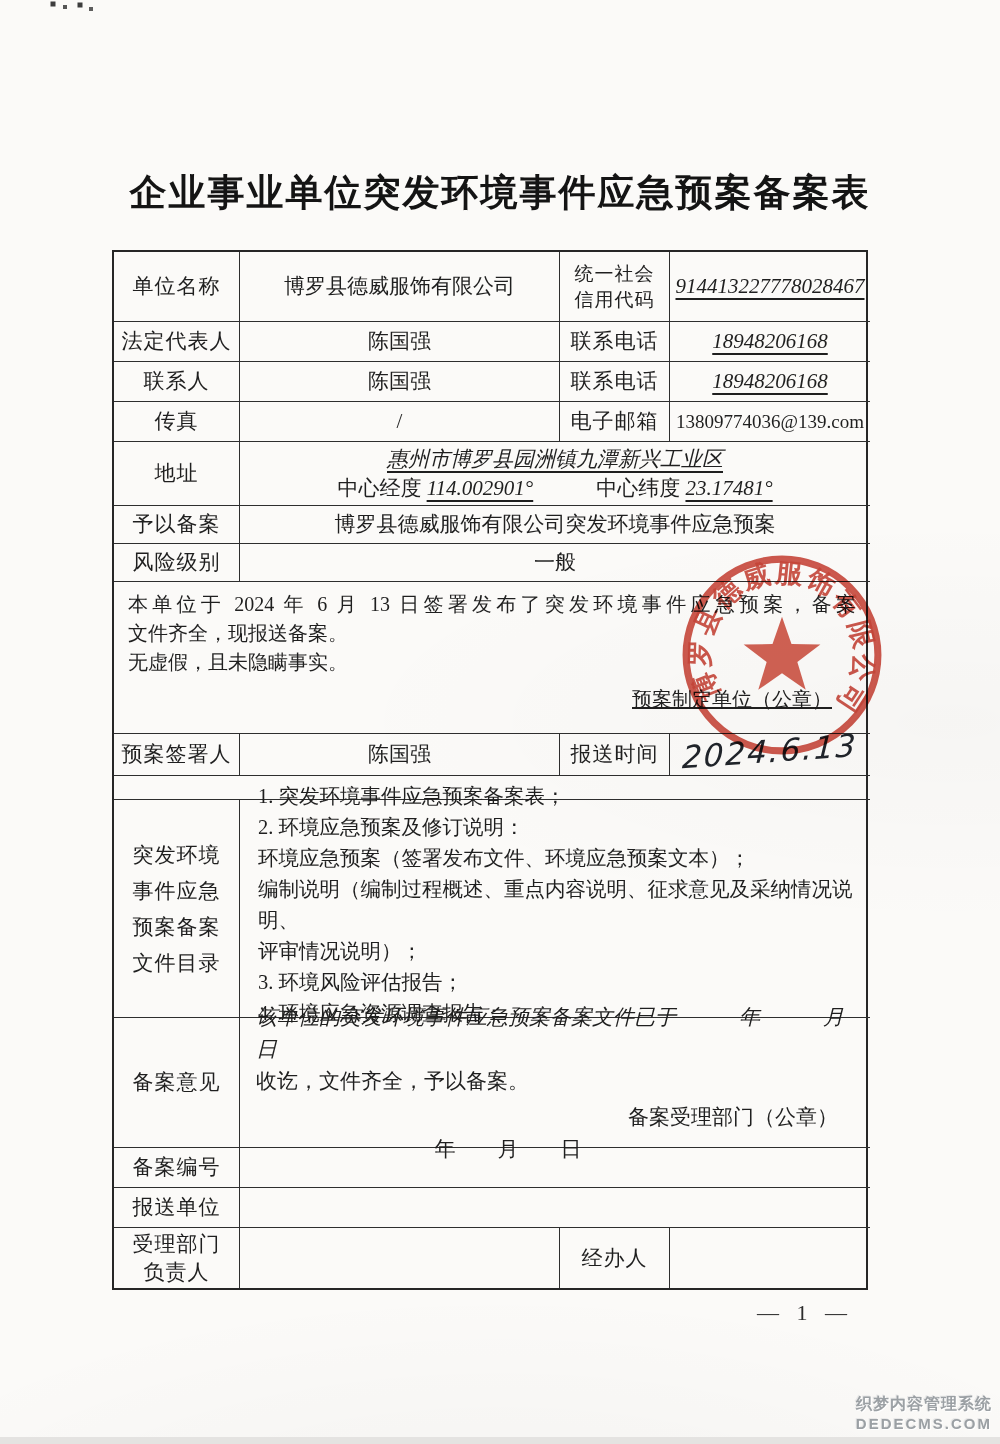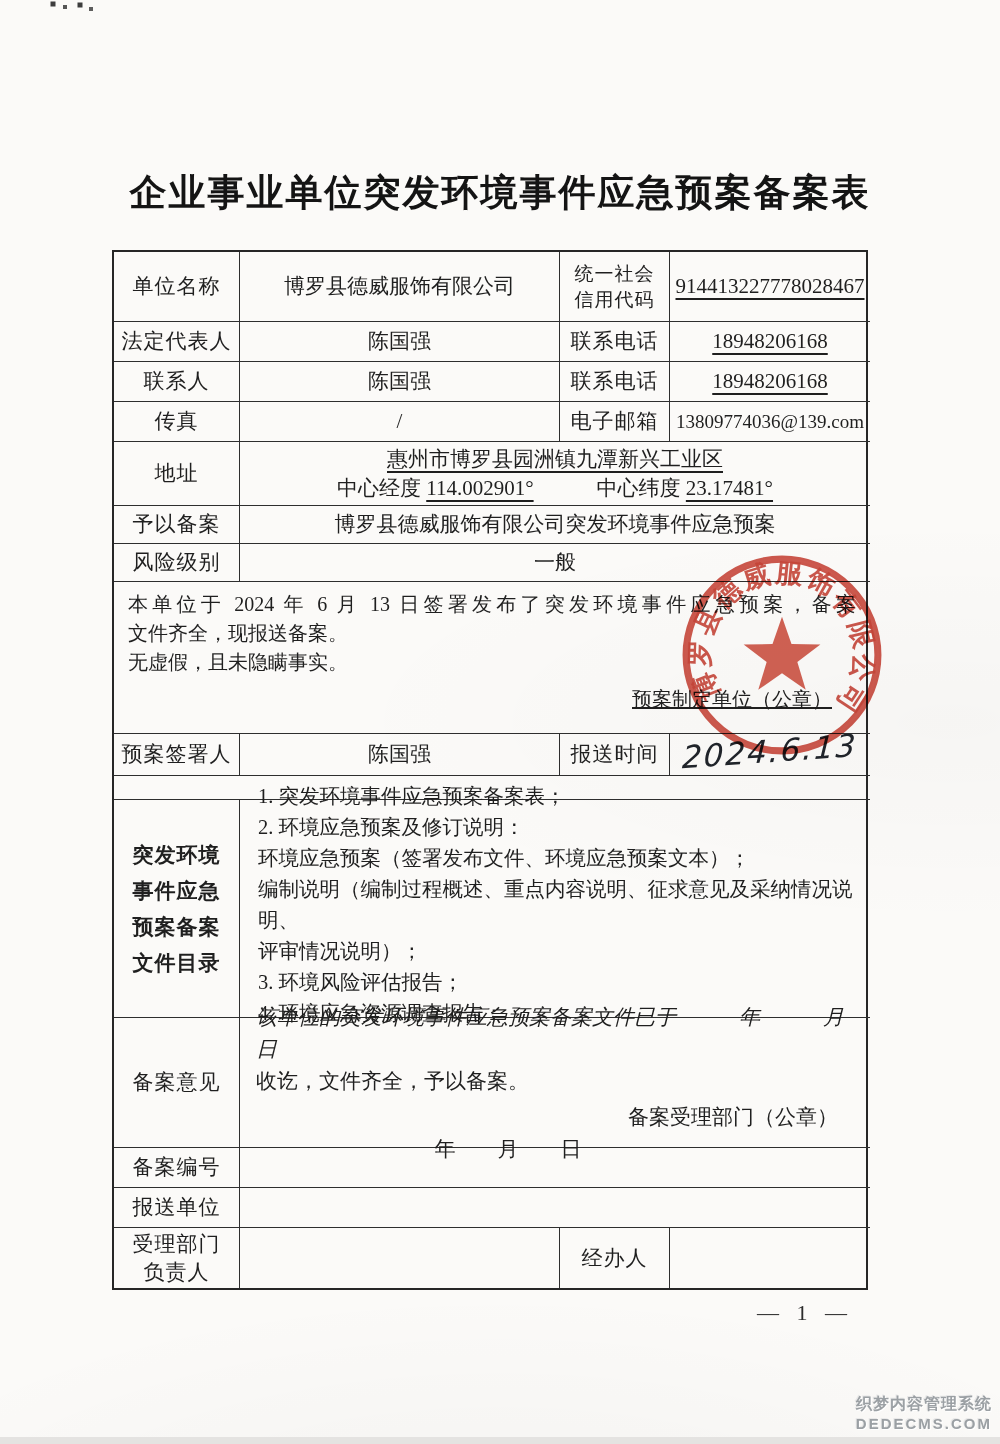--- a/index.html
+++ b/index.html
@@ -50,34 +50,34 @@
     padding:2px 6px;
     position:relative;
   }
   .c.lastcol { border-right:none; }
   .c.lastrow { border-bottom:none; }
   .sp3 { grid-column: span 3; }
   .sp4 { grid-column: 1 / -1; }
   .stack { flex-direction:column; justify-content:center; }
   .lbl { letter-spacing:1px; }
   .small { font-size:19px; }
-  .u { text-decoration:underline; text-underline-offset:5px; text-decoration-thickness:1.5px; }
+  .u { text-decoration:underline; text-underline-offset:5px; text-decoration-thickness:1.5px;font-style:italic; }
   .blk { display:block; width:100%; }
 
   
   .decl {
     align-items:stretch; justify-content:flex-start; text-align:left;
     flex-direction:column; padding:8px 14px 4px 14px;
     font-size:20px; line-height:29px;
   }
   .decl .jfull { text-align:justify; text-align-last:justify; }
   .decl .sign { text-align:right; padding-right:24px; margin-top:8px;text-decoration:underline; }
 
   
-  .dir-label { line-height:36px; letter-spacing:1px;font-weight:bold; }
+  .dir-label { line-height:36px; letter-spacing:1px; }
   .dir-list {
     align-items:flex-start; justify-content:center; text-align:left;
     flex-direction:column; padding:8px 10px 16px 18px;
     font-size:20.5px; line-height:31px;
   }
 
   
   .opinion {
     align-items:stretch; justify-content:center; text-align:left;
     flex-direction:column; padding:6px 12px 6px 16px;

